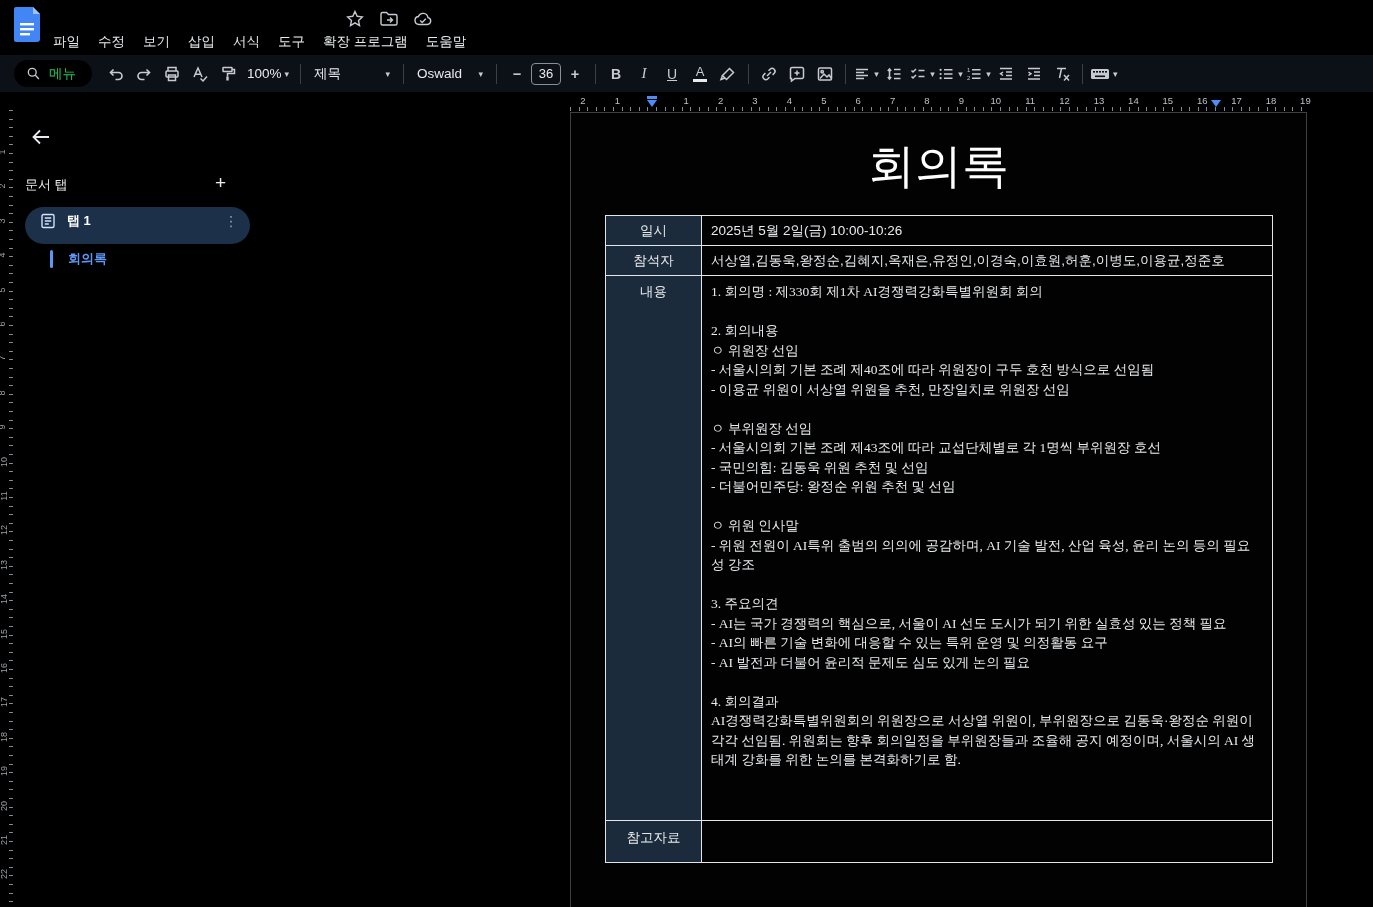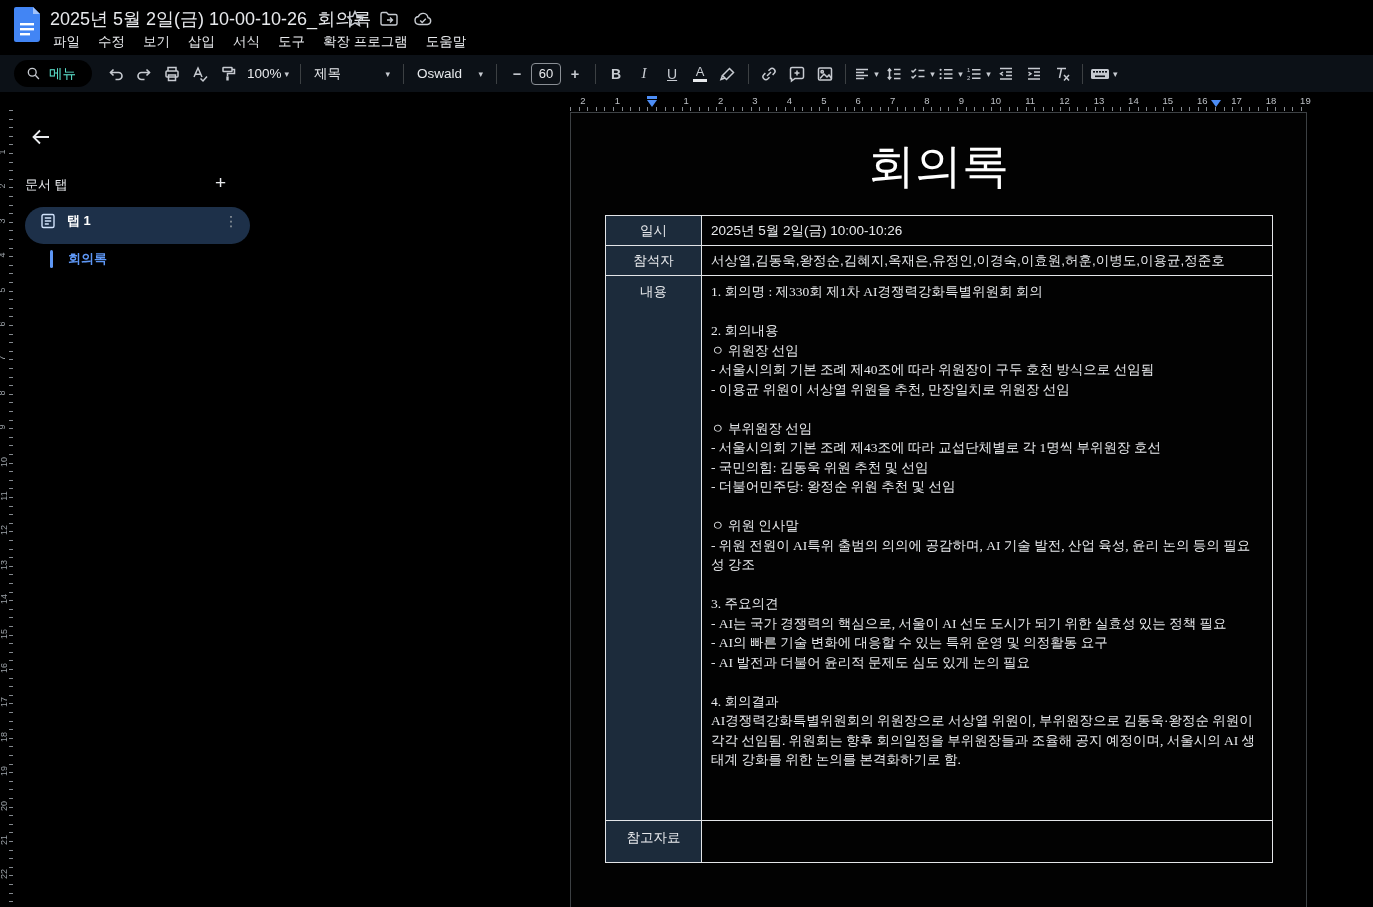--- a/index.html
+++ b/index.html
@@ -23,21 +23,21 @@
   
   .toolbar {
     position:absolute; top:55px; left:0; width:100%; height:37px;
     background:#0c1117; display:flex; align-items:center; padding-left:14px;
   }
   .tb-item { height:26px; min-width:26px; display:flex; align-items:center; justify-content:center;
              border-radius:4px; cursor:pointer; color:#c7cbd1; margin:0 1px; }
   .tb-sep { width:1px; height:20px; background:#3c4043; margin:0 6px; flex:none; }
   .search-pill { display:flex; align-items:center; gap:8px; background:#000; border-radius:14px;
                  height:27px; padding:0 16px 0 12px; margin-right:10px; cursor:pointer; }
-  .search-pill span { font-size:13.5px; color:#5eead4; }
+  .search-pill span { font-size:13.5px; color:#22c55e; }
   .tb-caret { font-size:9px; color:#c7cbd1; margin-left:3px; }
   .zoom-select { font-size:13.5px; color:#e8eaed; padding:0 4px; }
   .styles-select { font-size:13.5px; color:#e8eaed; width:88px; justify-content:space-between; padding:0 6px; }
   .font-select { font-size:13.5px; color:#e8eaed; width:78px; justify-content:space-between; padding:0 6px; }
   .fs-box { width:30px; height:22px; border:1px solid #8a8f95; border-radius:4px; font-size:13px;
             display:flex; align-items:center; justify-content:center; color:#e8eaed; }
   .glyph-btn { font-size:14.5px; font-weight:bold; }
   .btn-B { font-weight:bold; font-size:14px; }
   .btn-I { font-style:italic; font-family:"Liberation Serif",serif; font-size:15px; }
   .btn-U { text-decoration:underline; font-size:14px; }
@@ -87,21 +87,20 @@
 <body>
 
 <div class="titlebar">
   <svg class="docs-logo" viewBox="0 0 26 35">
     <path d="M2 0 h17 l7 7 v25 a3 3 0 0 1 -3 3 H2 a2 2 0 0 1 -2 -2 V2 a2 2 0 0 1 2 -2 z" fill="#4285f4"></path>
     <path d="M19 0 l7 7 h-7 z" fill="#a1c2fa"></path>
     <rect x="6" y="16" width="14" height="2.4" fill="#fff"></rect>
     <rect x="6" y="21" width="14" height="2.4" fill="#fff"></rect>
     <rect x="6" y="26" width="10" height="2.4" fill="#fff"></rect>
   </svg>
-  <div class="doc-title">2025년 5월 2일(금) 10-00-10-26_회의록</div>
   <div class="title-icons">
     <svg class="tico" viewBox="0 0 20 20" fill="none" stroke="currentColor" stroke-width="1.4">
       <path d="M10 2.5 l2.2 4.8 5.1.6 -3.8 3.5 1 5.1 L10 13.9 5.5 16.5 l1-5.1 L2.7 7.9 l5.1-.6 z"></path>
     </svg>
     <svg class="tico" viewBox="0 0 20 20" fill="none" stroke="currentColor" stroke-width="1.4">
       <path d="M2 5 a1.5 1.5 0 0 1 1.5-1.5 h4 l2 2 h7 A1.5 1.5 0 0 1 18 7 v7.5 a1.5 1.5 0 0 1 -1.5 1.5 h-13 A1.5 1.5 0 0 1 2 14.5 z"></path>
       <path d="M8 11 h5 M11 8.5 L13.5 11 11 13.5"></path>
     </svg>
     <svg class="tico" viewBox="0 0 20 20" fill="none" stroke="currentColor" stroke-width="1.4">
       <path d="M6 15.5 a4 4 0 0 1 -.6-7.95 A5 5 0 0 1 15 8.6 a3.5 3.5 0 0 1 -.6 6.9 z"></path>
@@ -176,21 +175,21 @@
   <div class="tb-sep"></div>
 
   <div class="tb-item font-select">
     <span>Oswald</span>
     <span class="tb-caret">▾</span>
   </div>
 
   <div class="tb-sep"></div>
 
   <div class="tb-item glyph-btn">−</div>
-  <div class="fs-box">60</div>
+  <div class="fs-box">36</div>
   <div class="tb-item glyph-btn">+</div>
 
   <div class="tb-sep"></div>
 
   <div class="tb-item btn-B">B</div>
   <div class="tb-item btn-I">I</div>
   <div class="tb-item btn-U">U</div>
   <div class="tb-item">
     <div class="btn-A">
         <span>A</span>

